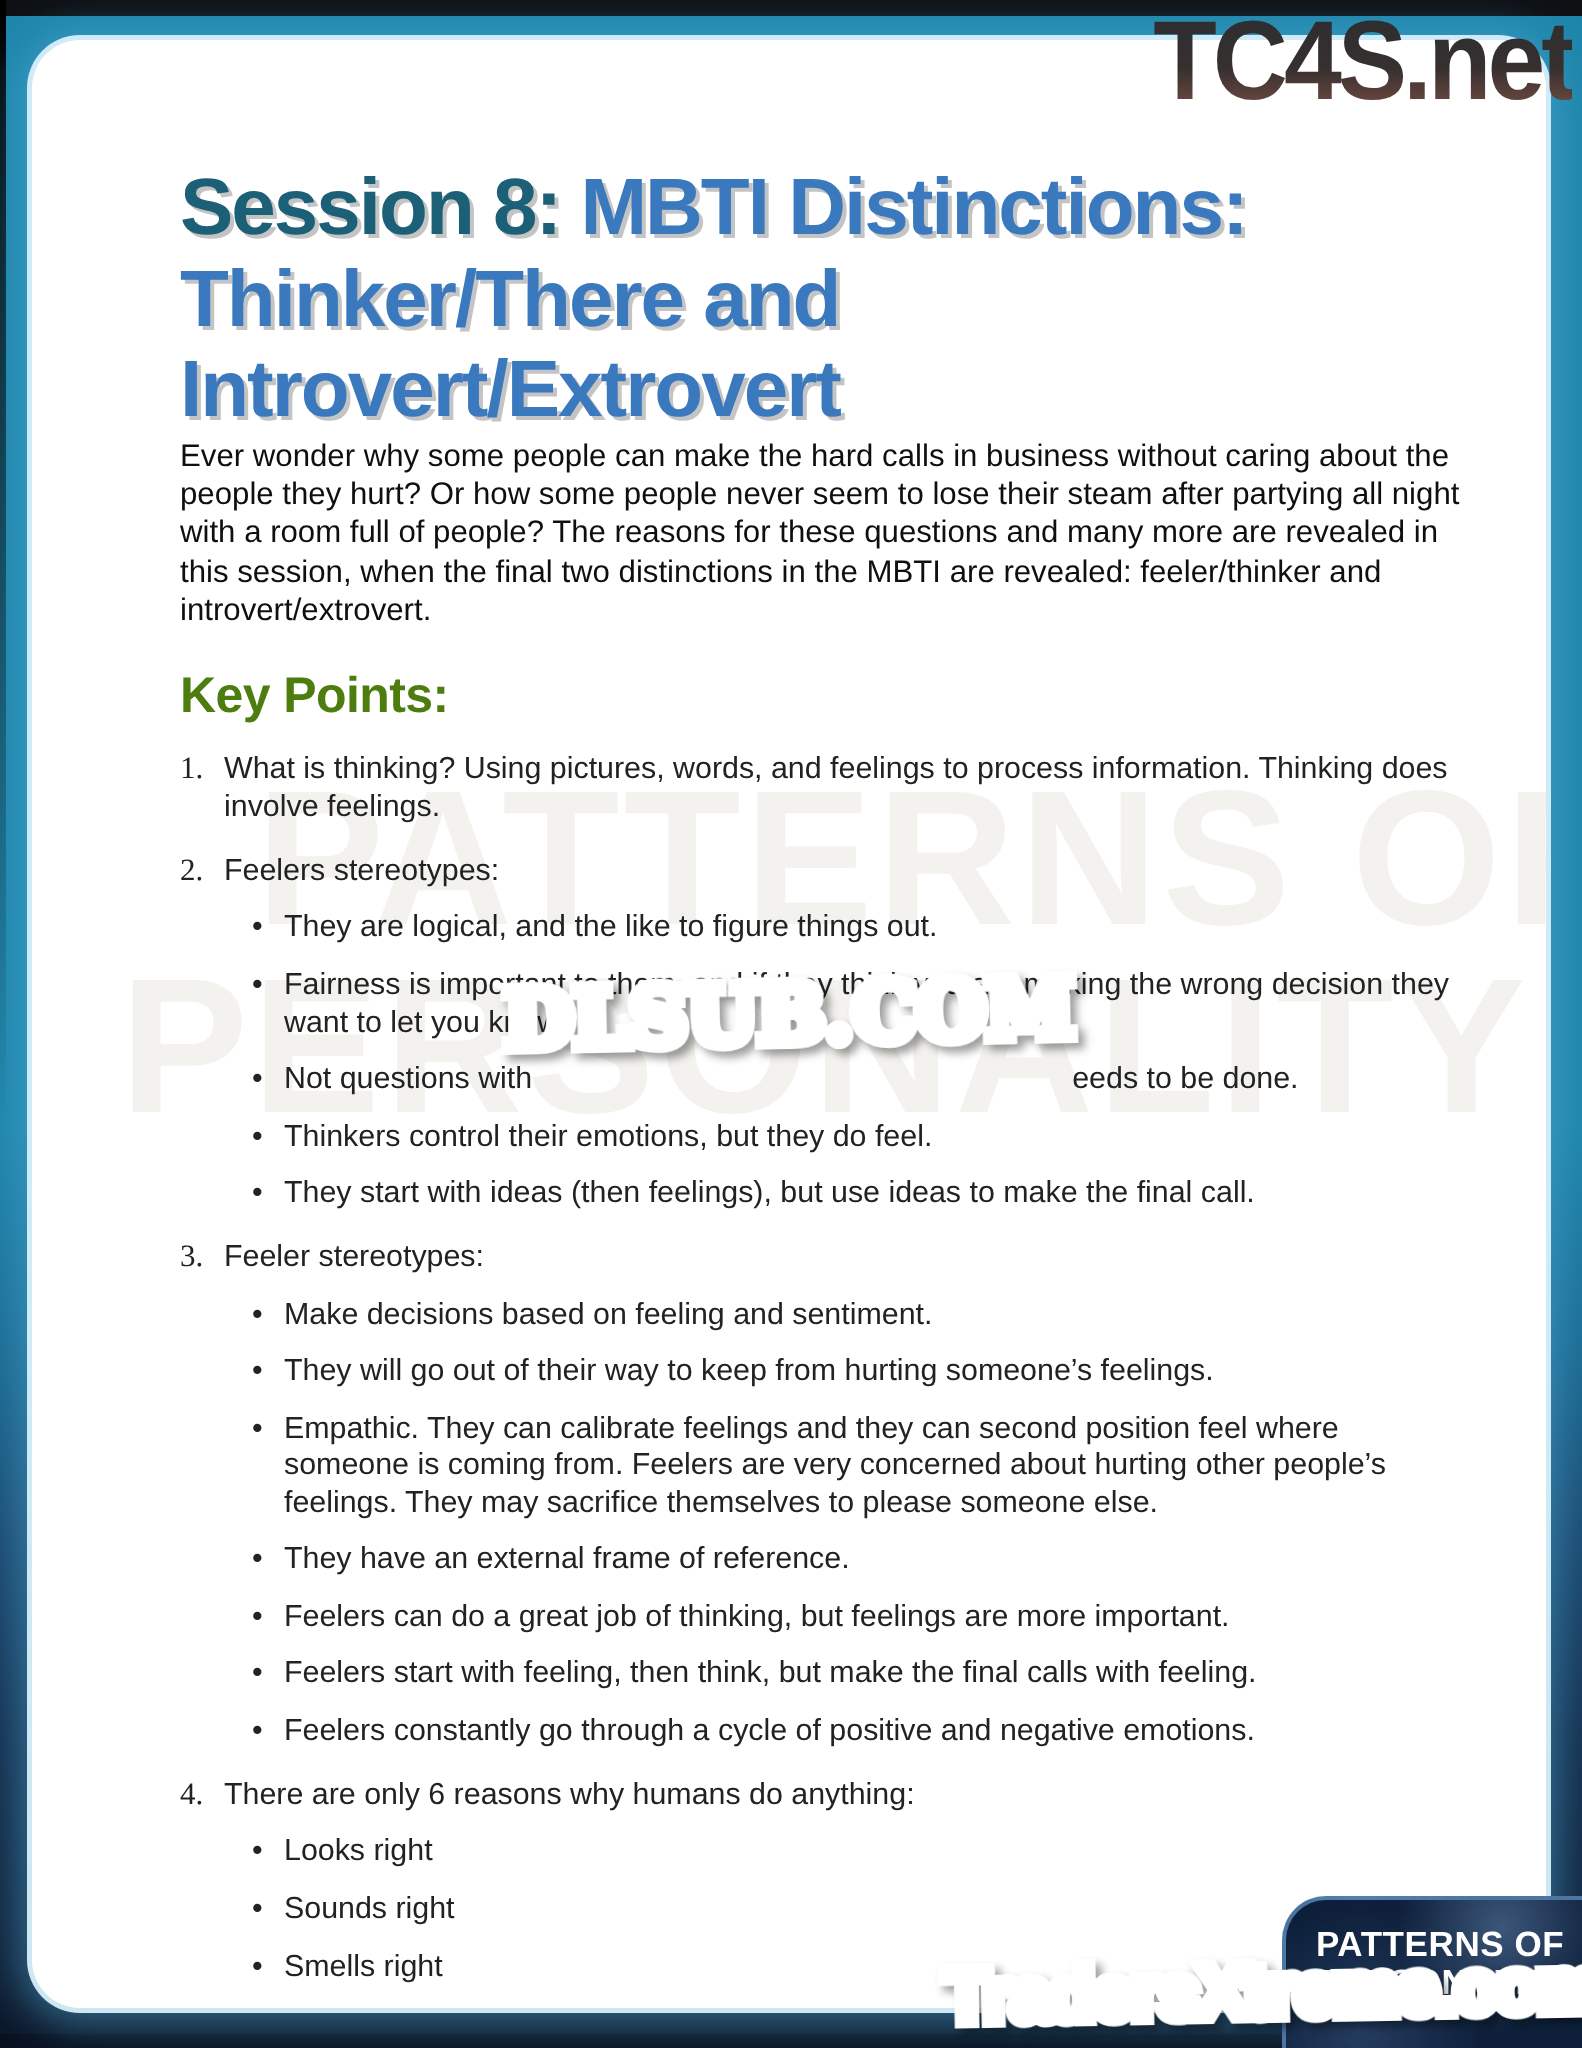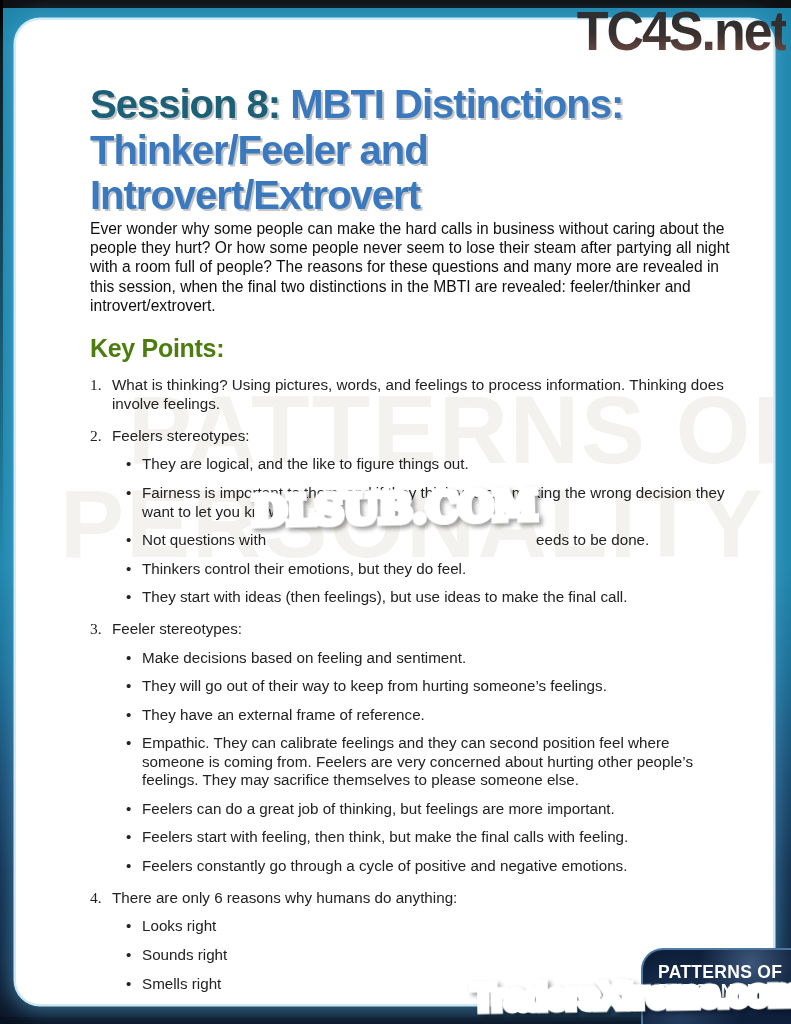--- a/index.html
+++ b/index.html
@@ -109,21 +109,21 @@
 <div class="left-black"></div>
 <div class="bottom-black"></div>
 
 <div class="panel">
   <div class="bg-mark">
     <div class="l1">PATTERNS OF</div>
     <div class="l2">PERSONALITY</div>
   </div>
 
   <div class="content">
-    <h1 class="title"><span class="title-prefix">Session 8: </span><span class="title-rest">MBTI Distinctions: Thinker/Feeler and Introvert/Extrovert</span></h1>
+    <h1 class="title"><span class="title-prefix">Session 8: </span><span class="title-rest">MBTI Distinctions: Thinker/There and Introvert/Extrovert</span></h1>
 
     <p class="intro">Ever wonder why some people can make the hard calls in business without caring about the people they hurt? Or how some people never seem to lose their steam after partying all night with a room full of people? The reasons for these questions and many more are revealed in this session, when the final two distinctions in the MBTI are revealed: feeler/thinker and introvert/extrovert.</p>
 
     <h2 class="keypoints">Key Points:</h2>
 
     <div class="list">
 
       <div class="item">
         <span class="num">1.</span>
         <span class="itext">What is thinking? Using pictures, words, and feelings to process information. Thinking does involve feelings.</span>
@@ -145,22 +145,22 @@
         <li class="b">They start with ideas (then feelings), but use ideas to make the final call.</li>
       </ul>
 
       <div class="item">
         <span class="num">3.</span>
         <span class="itext">Feeler stereotypes:</span>
       </div>
       <ul class="bullets">
         <li class="b">Make decisions based on feeling and sentiment.</li>
         <li class="b">They will go out of their way to keep from hurting someone’s feelings.</li>
+        <li class="b">Empathic. They can calibrate feelings and they can second position feel where someone is coming from. Feelers are very concerned about hurting other people’s feelings. They may sacrifice themselves to please someone else.</li>
         <li class="b">They have an external frame of reference.</li>
-        <li class="b">Empathic. They can calibrate feelings and they can second position feel where someone is coming from. Feelers are very concerned about hurting other people’s feelings. They may sacrifice themselves to please someone else.</li>
         <li class="b">Feelers can do a great job of thinking, but feelings are more important.</li>
         <li class="b">Feelers start with feeling, then think, but make the final calls with feeling.</li>
         <li class="b">Feelers constantly go through a cycle of positive and negative emotions.</li>
       </ul>
 
       <div class="item">
         <span class="num">4.</span>
         <span class="itext">There are only 6 reasons why humans do anything:</span>
       </div>
       <ul class="bullets">

